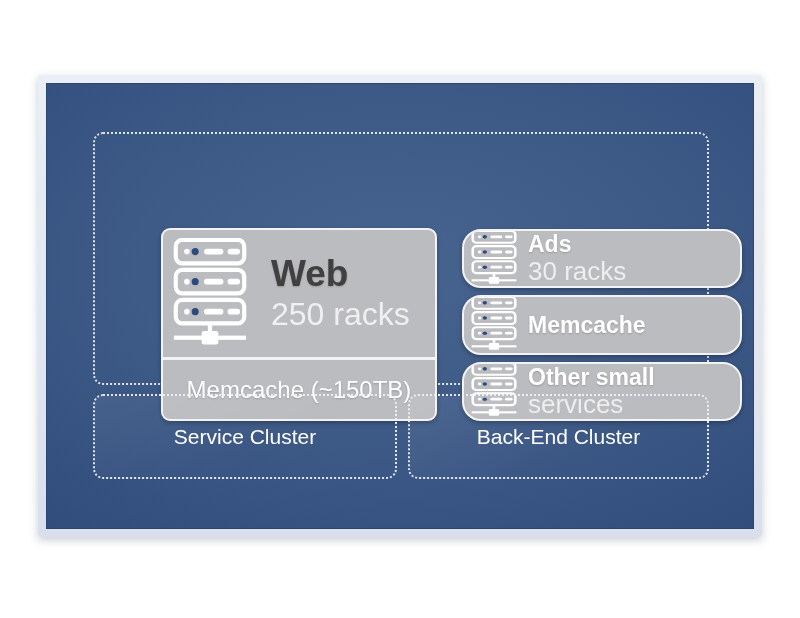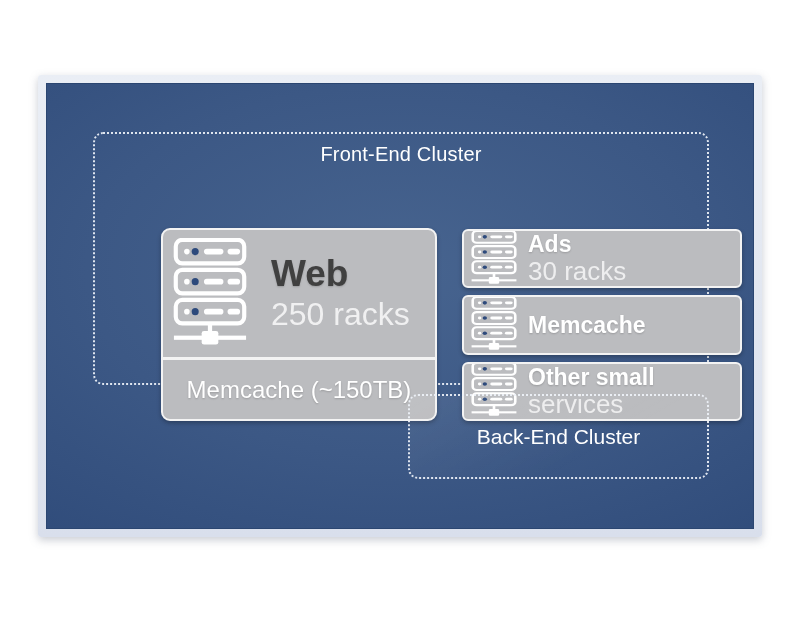--- a/index.html
+++ b/index.html
@@ -57,21 +57,21 @@
     color:#ffffff; font-size:24px; font-weight:normal;
     text-shadow:0 1px 2px rgba(0,0,0,0.18);
   }
 
   
   .svc-stack {
     position:absolute; left:367px; top:95px; width:280px; height:192px;
     display:flex; flex-direction:column; gap:7px;
   }
   .svc-box {
-    flex:1; background:#bbbcbf; border:2px solid #f3f3f3; border-radius:6px;
+    flex:1; background:#bbbcbf; border:2px solid #f3f3f3; border-radius:19px;
     box-shadow:0 2px 4px rgba(0,0,0,0.28);
     display:flex; align-items:center; padding-left:7px; overflow:hidden;
   }
   .svc-text { margin-left:11px; }
   .svc-title {
     color:#ffffff; font-size:23px; font-weight:bold; line-height:1.08;
     text-shadow:0 1px 2px rgba(0,0,0,0.18);
   }
   .svc-sub { color:rgba(255,255,255,0.75); font-size:26px; line-height:1.08; }
 
@@ -117,21 +117,20 @@
       <rect x="31" y="99" width="18" height="14.5" rx="2.5" fill="#ffffff"></rect>
     </g>
   </defs>
 </svg>
 
 <div id="stage">
   <div class="frame">
     <div class="slide">
 
       <div class="dotted-box" id="fe-cluster">
-        <div class="fe-title">Front-End Cluster</div>
 
         <div class="web-box">
           <div class="web-top">
             <span class="icon-wrap">
               <svg width="74" height="107" viewBox="0 0 80 114" preserveAspectRatio="none">
                   <use href="#server-rack"></use>
                 </svg>
             </span>
             <div class="web-text">
               <div class="web-title">Web</div>
@@ -174,20 +173,23 @@
             </span>
             <div class="svc-text">
               <div class="svc-title">Other small</div>
               <div class="svc-sub">services</div>
             </div>
           </div>
 
         </div>
       </div>
 
+      <div class="dotted-box bottom-cluster" id="service-cluster">
+        <span>Service Cluster</span>
+      </div>
 
       <div class="dotted-box bottom-cluster" id="backend-cluster">
         <span>Back-End Cluster</span>
       </div>
 
     </div>
   </div>
 </div>
 
 </body></html>

